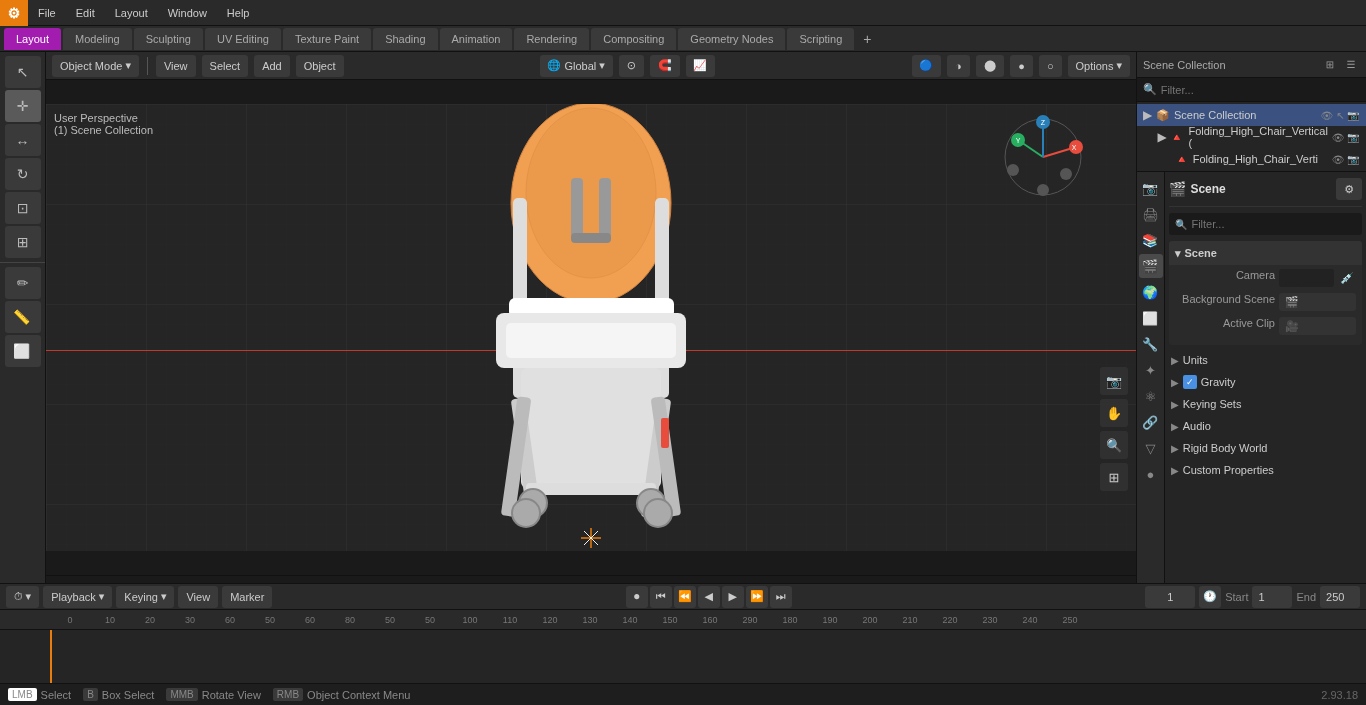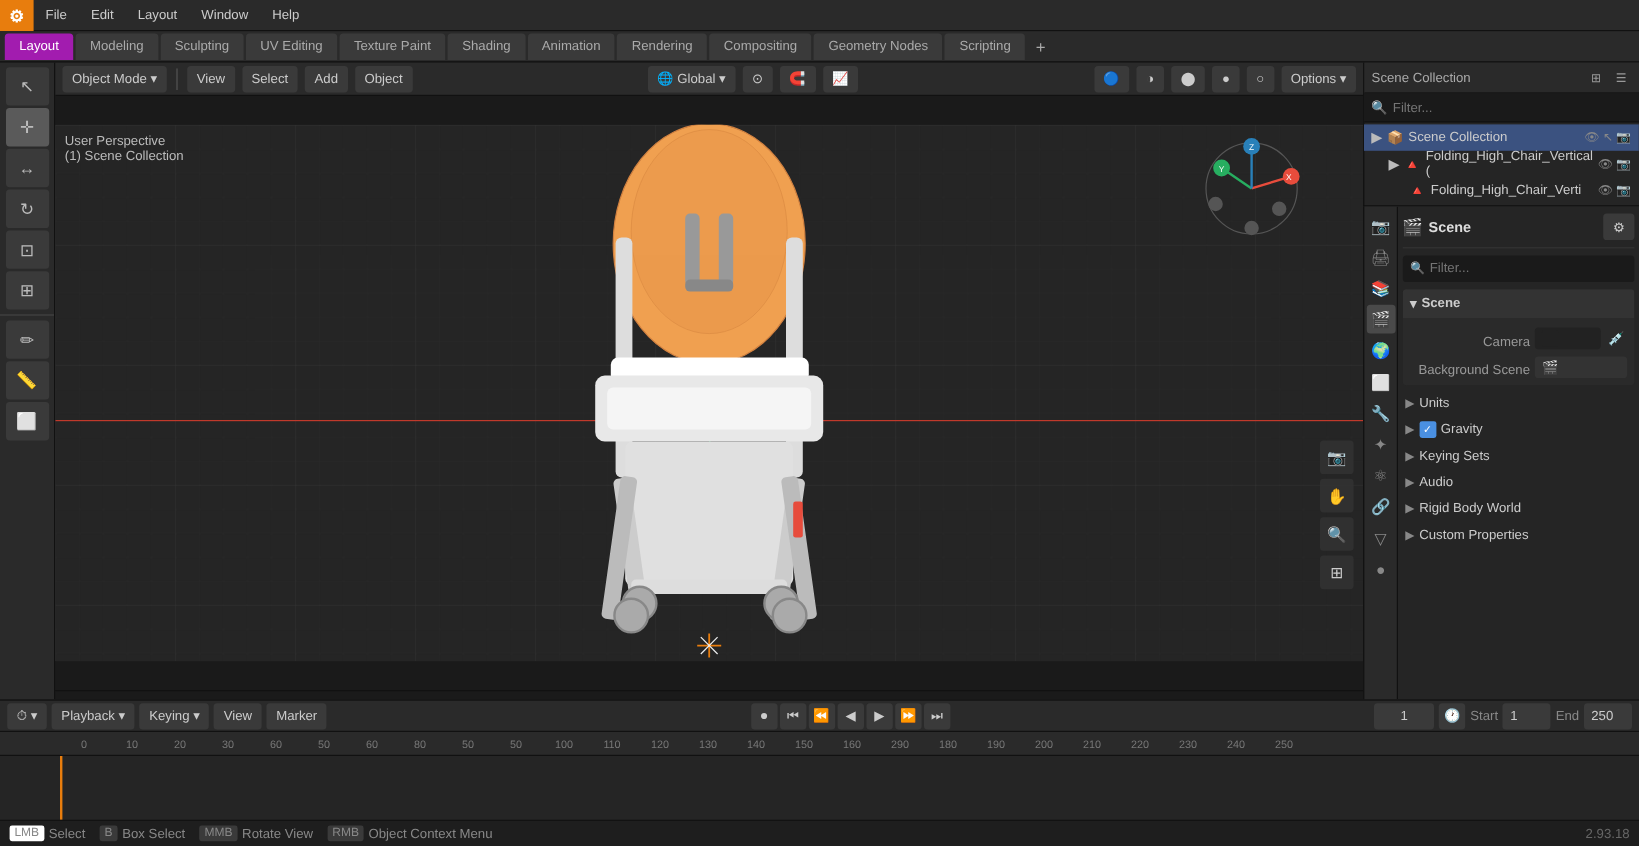--- a/index.html
+++ b/index.html
@@ -345,21 +345,21 @@
       gap: 4px;
       font-size: 11px;
       color: #ccc;
       font-weight: bold;
       background: #333;
     }
     .props-section-body { padding: 4px 6px; }
     .prop-row {
       height: 22px;
       display: flex;
-      align-items: flex-end;
+      align-items: flex-start;
       gap: 4px;
       margin-bottom: 2px;
     }
     .prop-label {
       color: #999;
       font-size: 11px;
       width: 100px;
       text-align: right;
       flex-shrink: 0;
     }
@@ -872,20 +872,26 @@
                 <div class="color-swatch" style="background:#222;"></div>
               </div>
               <div class="prop-eyedropper">💉</div>
             </div>
             <div class="prop-row">
               <div class="prop-label">Background Scene</div>
               <div class="prop-value" style="background:#333;">
                 <span>🎬</span>
               </div>
             </div>
+            <div class="prop-row">
+              <div class="prop-label">Active Clip</div>
+              <div class="prop-value" style="background:#333;">
+                <span>🎥</span>
+              </div>
+            </div>
           </div>
         </div>
 
         <div class="section-toggle-row">
           <span class="section-arrow">▶</span>
           <span class="section-label">Units</span>
         </div>
 
         <div class="section-toggle-row">
           <span class="section-arrow">▶</span>

